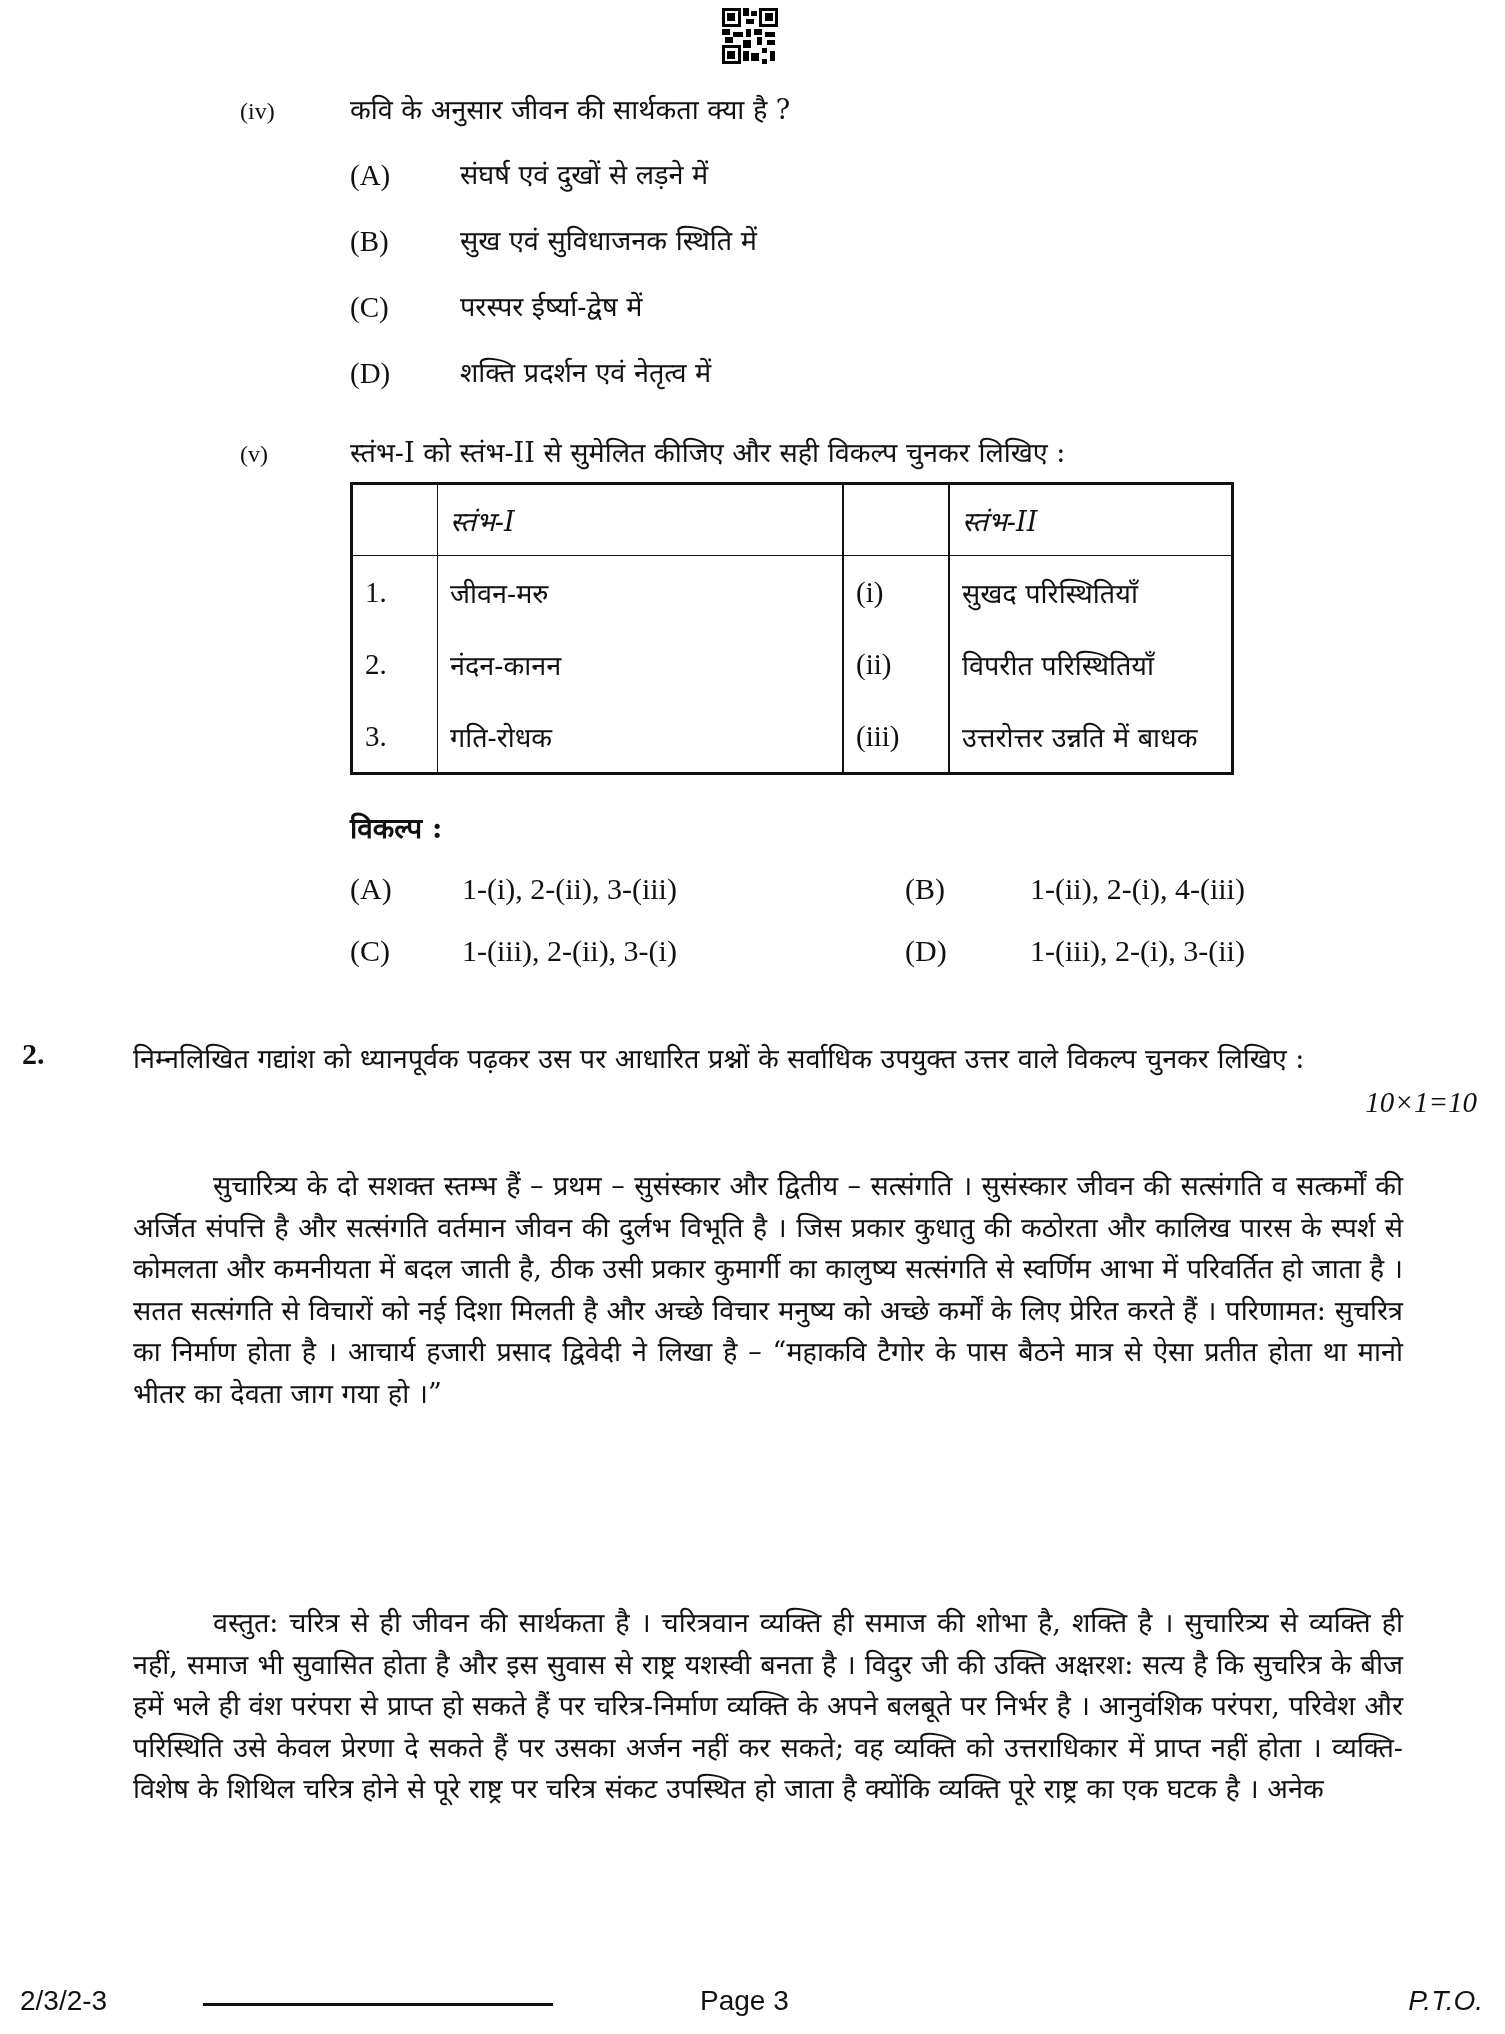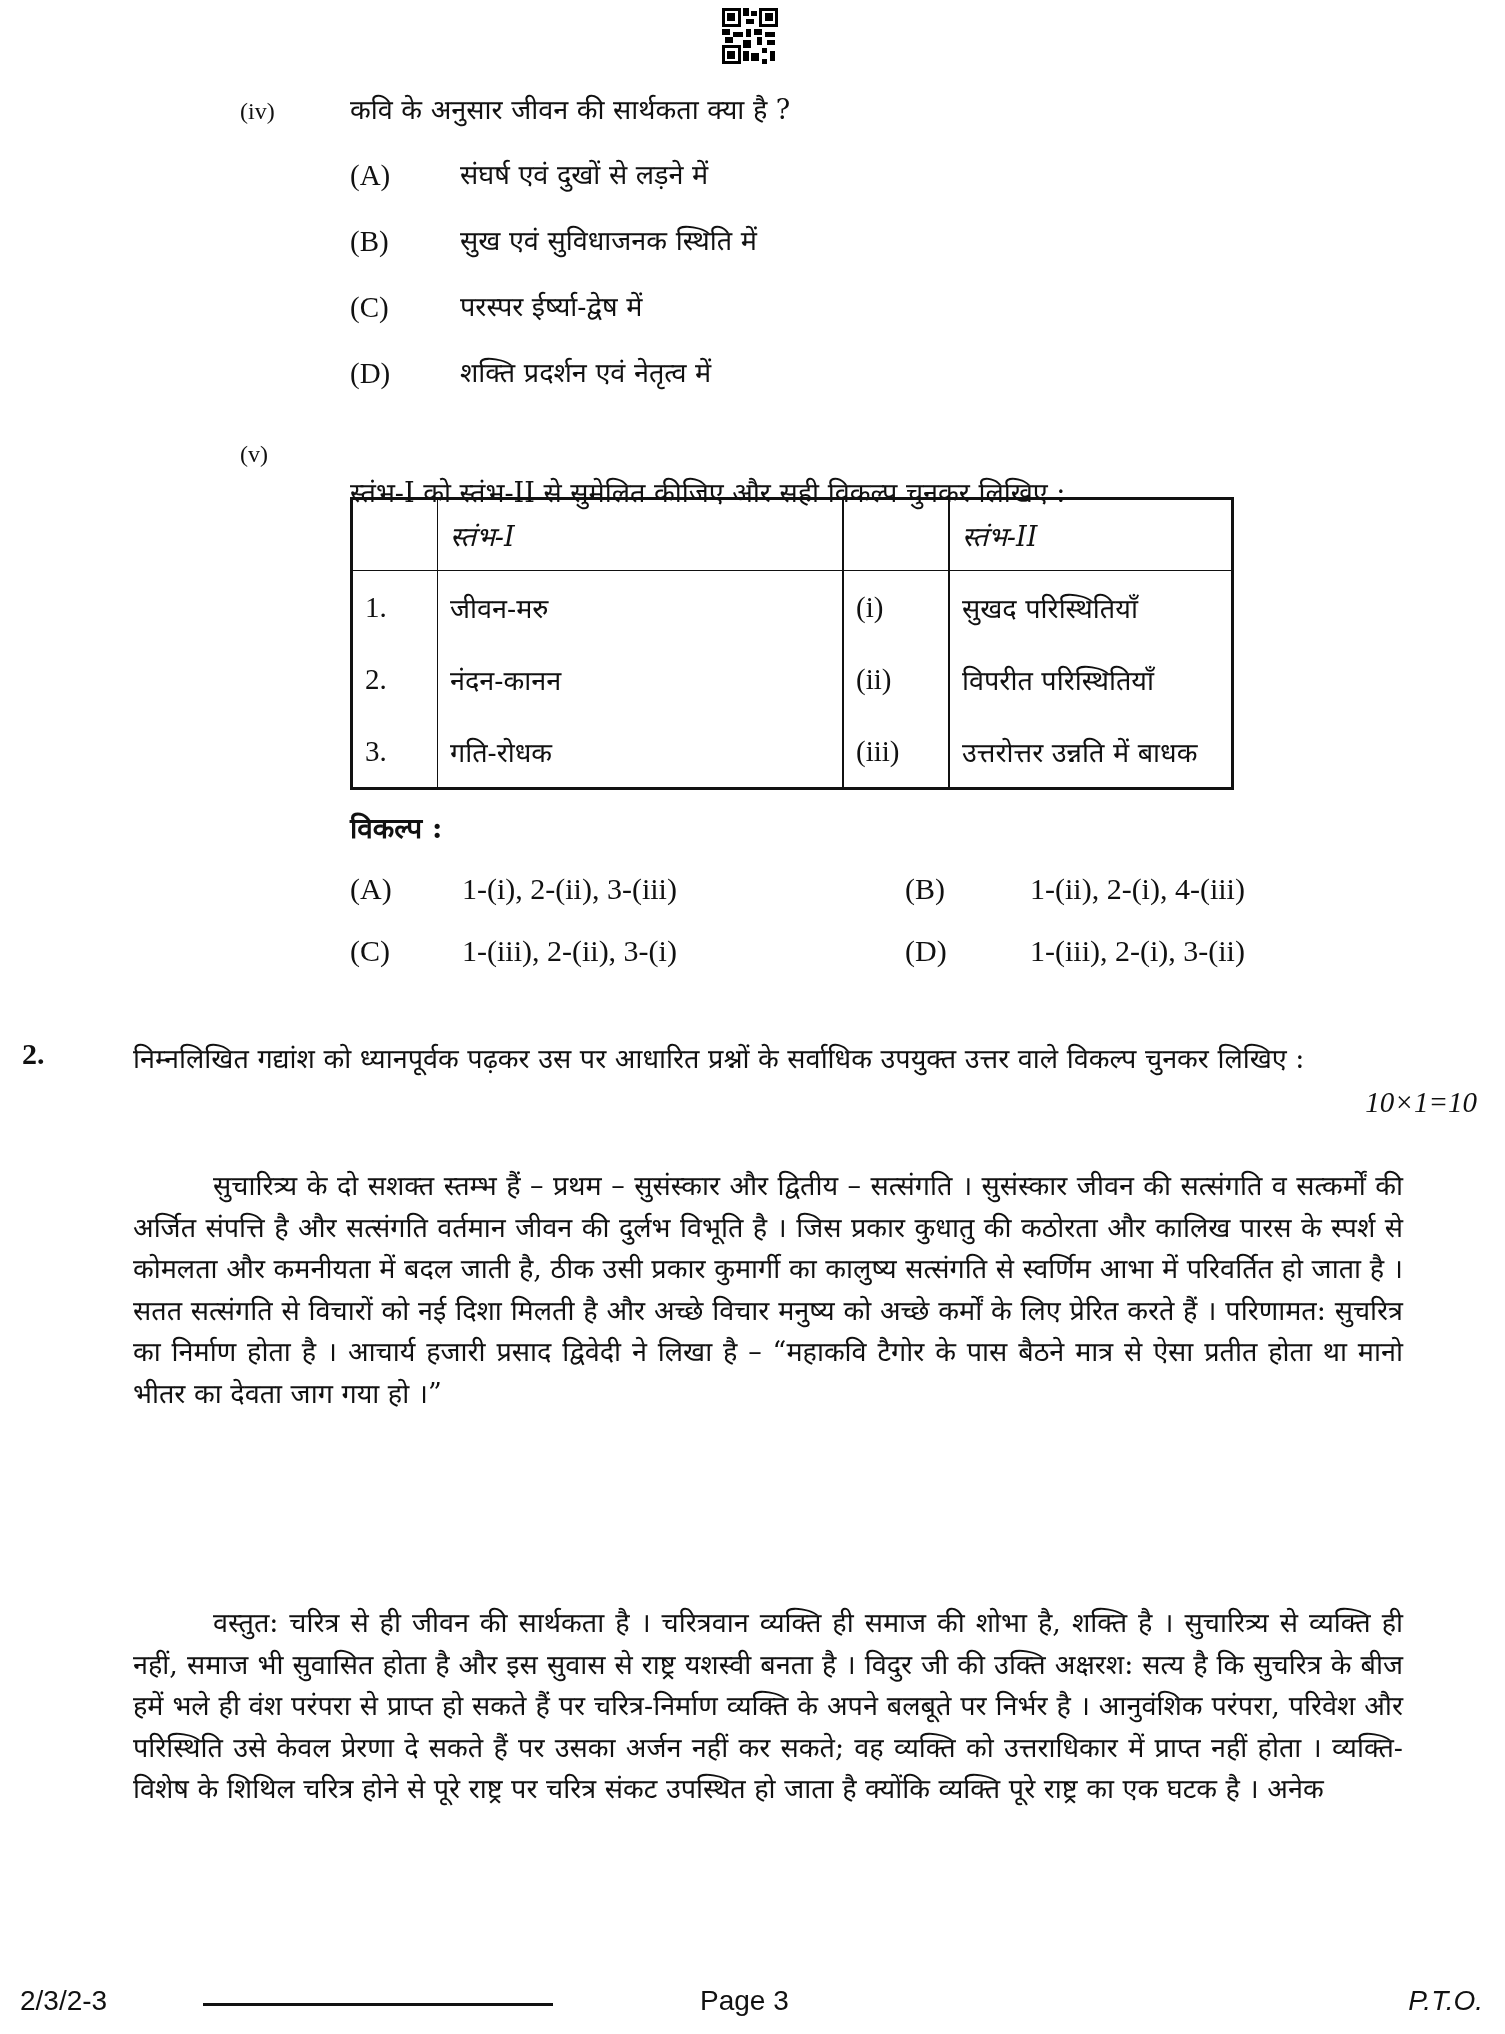--- a/index.html
+++ b/index.html
@@ -12,21 +12,21 @@
   .qr {
     left: 720px; top: 8px; width: 60px; height: 56px;
   }
   .qr svg { width: 100%; height: 100%; display: block; }
 
   .q-row { position: absolute; font-size: 27px; line-height: 34px; white-space: nowrap; }
   .roman { font-family: "Liberation Serif", serif; font-size: 24px; }
   .opt-label { font-family: "Liberation Serif", serif; font-size: 29px; display: inline-block; }
 
   table.match {
-    position: absolute; left: 350px; top: 497px; width: 884px;
+    position: absolute; left: 350px; top: 482px; width: 884px;
     border-collapse: collapse; border: 3px solid #111;
     font-size: 27px;
   }
   table.match td {
     border-left: 1px solid #111; border-right: 1px solid #111;
     padding: 0 12px; height: 70px; vertical-align: middle;
   }
   table.match tr.head td { border-bottom: 1px solid #111; height: 70px; font-style: italic; }
   table.match tr.body td { height: 72px; }
   table.match td.c1 { width: 60px; font-family: "Liberation Serif", serif; font-size: 29px; }
@@ -111,21 +111,21 @@
 <div class="q-row" style="left:460px; top:290px;">परस्पर ईर्ष्या-द्वेष में</div>
 
 <div class="q-row" style="left:350px; top:356px;">
   <span class="opt-label">(D)</span>
 </div>
 <div class="q-row" style="left:460px; top:356px;">शक्ति प्रदर्शन एवं नेतृत्व में</div>
 
 <div class="q-row" style="left:240px; top:436px;">
   <span class="roman">(v)</span>
 </div>
-<div class="q-row" style="left:350px; top:436px;margin-top:40px;">स्तंभ-I को स्तंभ-II से सुमेलित कीजिए और सही विकल्प चुनकर लिखिए :</div>
+<div class="q-row" style="left:350px; top:436px;">स्तंभ-I को स्तंभ-II से सुमेलित कीजिए और सही विकल्प चुनकर लिखिए :</div>
 
 <table class="match">
   <tbody>
       <tr class="head">
     <td class="c1"></td>
     <td class="c2">स्तंभ-I</td>
     <td class="c3"></td>
     <td class="c4">स्तंभ-II</td>
   </tr>
   <tr class="body">

